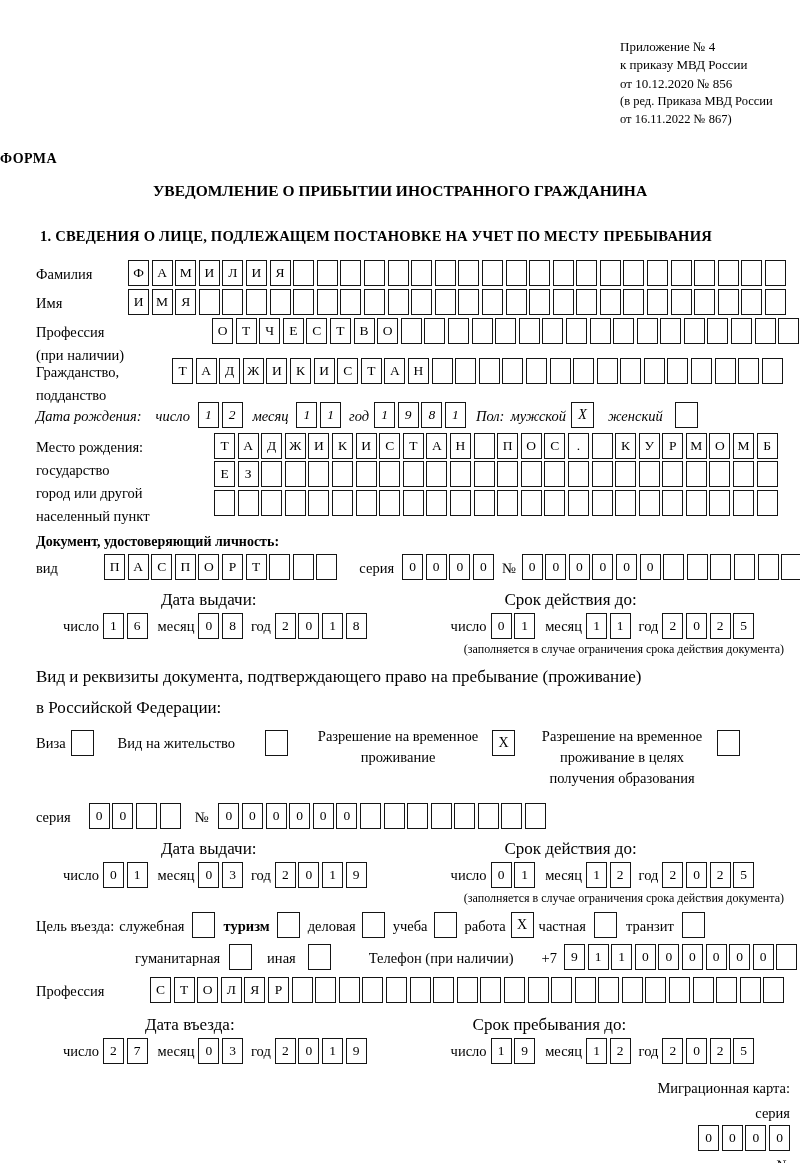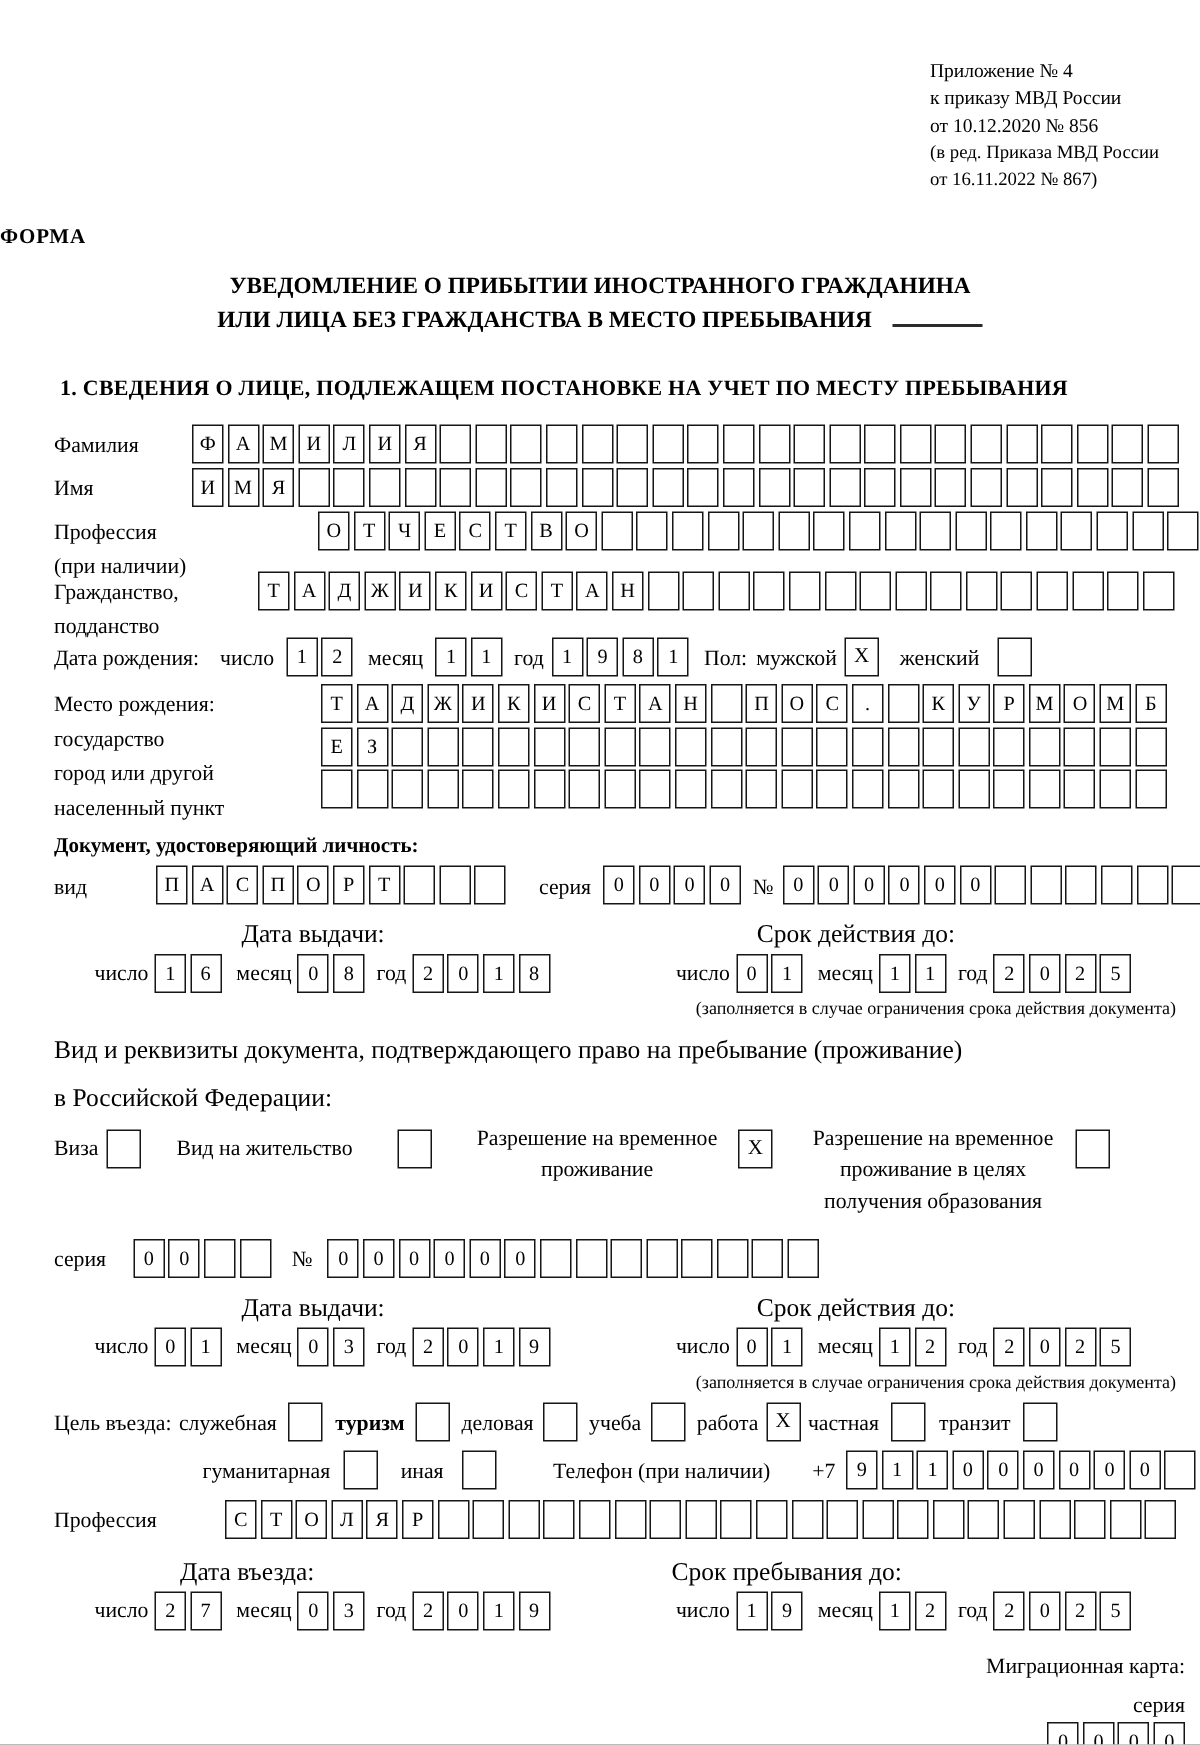--- a/index.html
+++ b/index.html
@@ -45,21 +45,20 @@
     <div>Приложение № 4</div>
     <div>к приказу МВД России</div>
     <div>от 10.12.2020 № 856</div>
     <div class="small">(в ред. Приказа МВД России</div>
     <div class="small">от 16.11.2022 № 867)</div>
   </div>
   <div class="forma">ФОРМА</div>
 
   <div class="title">
     <div>УВЕДОМЛЕНИЕ О ПРИБЫТИИ ИНОСТРАННОГО ГРАЖДАНИНА</div>
-    <div><span>ИЛИ ЛИЦА БЕЗ ГРАЖДАНСТВА В МЕСТО ПРЕБЫВАНИЯ</span><span class="uline"></span></div>
   </div>
 
   <div class="content">
     <div class="sec1">1. СВЕДЕНИЯ О ЛИЦЕ, ПОДЛЕЖАЩЕМ ПОСТАНОВКЕ НА УЧЕТ ПО МЕСТУ ПРЕБЫВАНИЯ</div>
 
     <div class="row" style="margin-top:15px;">
       <span class="lbl" style="width:92px;">Фамилия</span>
       <span class="cells">
           <span class="cell">Ф</span>
           <span class="cell">А</span>
@@ -188,21 +187,21 @@
           <span class="cell"></span>
           <span class="cell"></span>
           <span class="cell"></span>
           <span class="cell"></span>
           <span class="cell"></span>
           <span class="cell"></span>
           <span class="cell"></span>
         </span>
     </div>
 
-    <div class="row" style="margin-top:-4px;align-items:flex-start;">
+    <div class="row" style="margin-top:-4px;align-items:flex-start;font-style:italic;">
       <span class="lbl">Дата рождения:</span>
       <span class="lbl" style="margin-left:14px;">число</span>
       <span class="cells" style="margin-left:8px;">
           <span class="cell">1</span>
           <span class="cell">2</span>
         </span>
       <span class="lbl" style="margin-left:10px;">месяц</span>
       <span class="cells" style="margin-left:8px;">
           <span class="cell">1</span>
           <span class="cell">1</span>
@@ -554,21 +553,21 @@
           <span class="cell"></span>
           <span class="cell"></span>
           <span class="cell"></span>
           <span class="cell"></span>
           <span class="cell"></span>
           <span class="cell"></span>
         </span>
     </div>
 
     <div class="row" style="margin-top:8px;">
-      <span class="plain" style="margin-left:84px;">Дата въезда:</span>
+      <span class="plain" style="margin-left:109px;">Дата въезда:</span>
       <span class="plain" style="margin-left:238px;">Срок пребывания до:</span>
     </div>
     <div class="row">
       <span class="dg" style="margin-left:27px;">
         <span class="lbl">число</span>
         <span class="cells">
             <span class="cell">2</span>
             <span class="cell">7</span>
           </span>
         <span class="lbl" style="margin-left:6px;">месяц</span>

